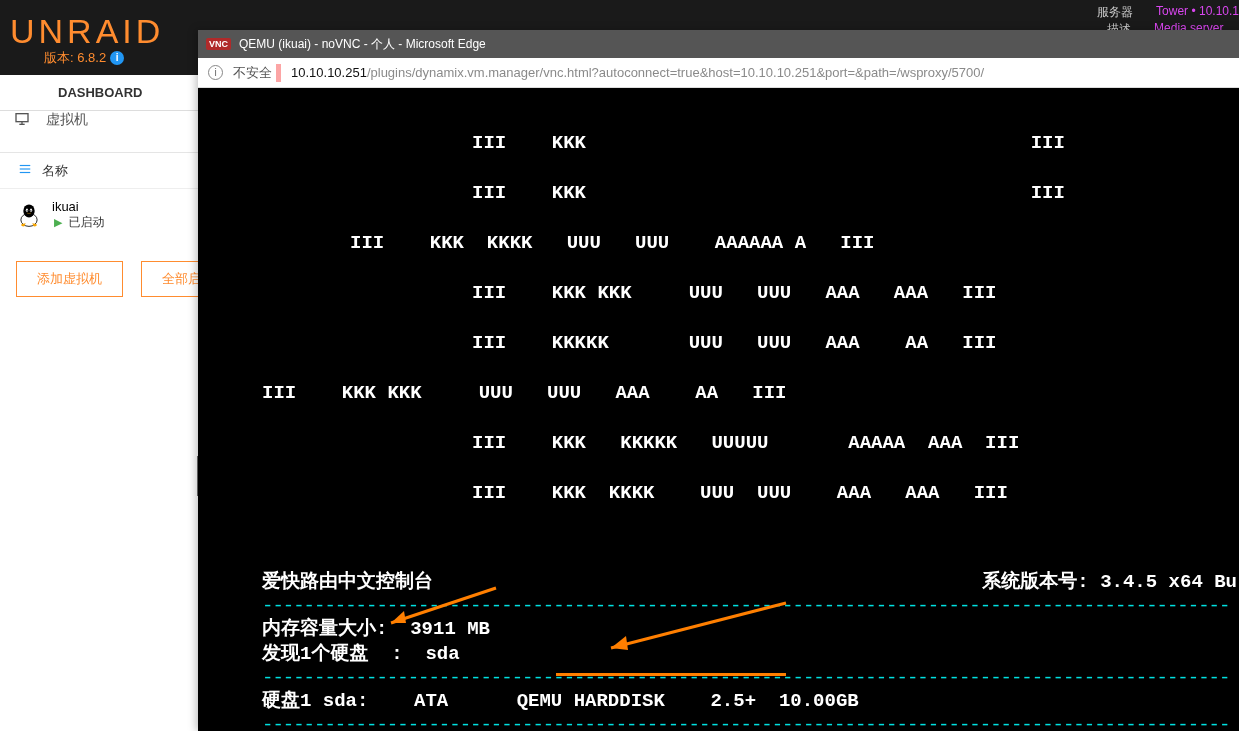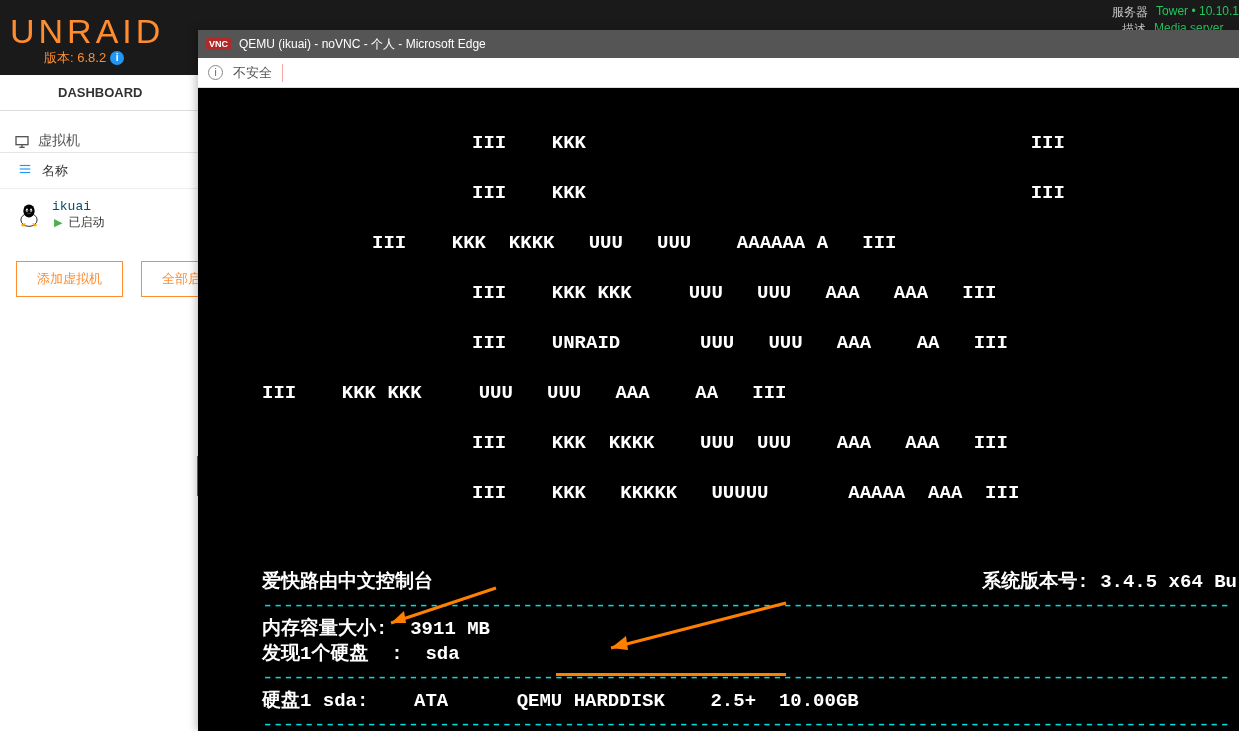--- a/index.html
+++ b/index.html
@@ -38,23 +38,23 @@
   .info-icon {
     display:inline-block;
     width:14px;height:14px;border-radius:50%;
     background:#2196f3;color:#fff;font-size:10px;
     line-height:14px;text-align:center;font-weight:bold;
   }
   .server-block {
     position:absolute; top:4px; right:0;
     color:#fff; font-size:12px; text-align:left;
   }
-  .server-block .row { display:flex; gap:8px;}
+  .server-block .row { display:flex; gap:23px;}
   .server-block .lbl { color:#ccc; min-width:34px; text-align:right;}
-  .server-block .val { color:#22c55e;text-align:right;}
+  .server-block .val { color:#d946ef;text-align:right;}
 
   .nav-tabs {
     height: 36px;
     border-bottom: 1px solid #ddd;
     display: flex;
     align-items: center;
     gap: 22px;
     padding: 0 12px;
     font-size: 13px;
     font-weight: bold;
@@ -63,21 +63,21 @@
   .nav-tabs span { cursor:pointer;padding-left:46px; }
 
   .sub-tabs {
     height: 42px;
     border-bottom: 1px solid #e5e5e5;
     display:flex; align-items:center;
     padding: 0 14px;
     font-size:14px; color:#555;
   }
   .sub-tabs .sub {
-    display:flex; align-items:flex-end; gap:8px;
+    display:flex; align-items:flex-start; gap:16px;
     border-bottom: 2px solid transparent;
     height:100%;
   }
   .sub-tabs .sub svg { width:16px;height:16px; }
 
   .list-header {
     height: 36px; border-bottom:1px solid #eee;
     display:flex; align-items:center; gap:10px;
     padding: 0 18px; font-size:13px; color:#333;
   }
@@ -138,21 +138,21 @@
     background:#fff; border-bottom:1px solid #ddd;
     display:flex; align-items:center; padding:0 10px;
     font-size:13px; font-family: Arial, sans-serif;
     gap:10px;
   }
   .sec-icon {
     width:15px;height:15px;border:1px solid #888;border-radius:50%;
     display:inline-flex;align-items:center;justify-content:center;
     font-size:10px;color:#666;
   }
-  .url-unsafe { color:#555; border-right:1px solid #fca5a5; padding-right:10px;}
+  .url-unsafe { color:#555; border-right:5px solid #fca5a5; padding-right:4px;}
   .url-host { color:#111; }
   .url-path { color:#8a8a8a; }
 
   .vnc-area {
     flex:1; background:#000; position:relative;
     overflow:hidden;
     font-family: "Courier New", monospace;
     color:#fff;
   }
   .vnc-inner {
@@ -240,21 +240,21 @@
         <ellipse cx="13.5" cy="10" rx="1.4" ry="2" fill="#fff"></ellipse>
         <ellipse cx="18.5" cy="10" rx="1.4" ry="2" fill="#fff"></ellipse>
         <ellipse cx="13.7" cy="10.4" rx=".6" ry=".9" fill="#000"></ellipse>
         <ellipse cx="18.3" cy="10.4" rx=".6" ry=".9" fill="#000"></ellipse>
         <path d="M13 13 Q16 16 19 13 Q16 15 13 13" fill="#f7a500"></path>
         <path d="M7 27 Q5 30 10 30 L12 26 Z" fill="#f7a500"></path>
         <path d="M25 27 Q27 30 22 30 L20 26 Z" fill="#f7a500"></path>
       </svg>
   </span>
   <div>
-    <div style="color:#0c4a6e;font-family:Liberation Mono, monospace;">ikuai</div>
+    <div style="color:#000000;">ikuai</div>
     <div class="vm-sub">
       <span class="play-tri">▶</span>
       <span>已启动</span>
     </div>
   </div>
 </div>
 
 <div class="action-row">
   <button class="btn-outline">添加虚拟机</button>
   <button class="btn-outline">全部启动</button>
@@ -263,34 +263,37 @@
 <div class="side-pull">▸</div>
 
 <div class="edge-window">
   <div class="edge-title">
     <span class="vnc-badge">VNC</span>
     <span>QEMU (ikuai) - noVNC - 个人 - Microsoft Edge</span>
   </div>
   <div class="edge-url">
     <span class="sec-icon">i</span>
     <span class="url-unsafe">不安全</span>
+    <span>
+      <span class="url-host">10.10.10.251</span><span class="url-path">/plugins/dynamix.vm.manager/vnc.html?autoconnect=true&amp;host=10.10.10.251&amp;port=&amp;path=/wsproxy/5700/</span>
+    </span>
   </div>
 
   <div class="vnc-area">
     <div class="vnc-inner">
 
       <div class="term ascii-block">
 <span style="margin-left:210px;display:block">III    KKK                                       III</span>
 <span style="margin-left:210px;display:block">III    KKK                                       III</span>
-<span style="margin-left:110px;display:block">III    KKK  KKKK   UUU   UUU    AAAAAA A   III</span>
+<span style="margin-left:88px;display:block">III    KKK  KKKK   UUU   UUU    AAAAAA A   III</span>
 <span style="margin-left:210px;display:block">III    KKK KKK     UUU   UUU   AAA   AAA   III</span>
-<span style="margin-left:210px;display:block">III    UNRAID       UUU   UUU   AAA    AA   III</span>
+<span style="margin-left:210px;display:block">III    KKKKK       UUU   UUU   AAA    AA   III</span>
 <span style="display:block">III    KKK KKK     UUU   UUU   AAA    AA   III</span>
+<span style="margin-left:210px;display:block">III    KKK   KKKKK   UUUUU       AAAAA  AAA  III</span>
 <span style="margin-left:210px;display:block">III    KKK  KKKK    UUU  UUU    AAA   AAA   III</span>
-<span style="margin-left:210px;display:block">III    KKK   KKKKK   UUUUU       AAAAA  AAA  III</span>
       </div>
 
       <div class="term row-flex" style="margin-top:14px;">
         <span>爱快路由中文控制台</span>
         <span style="padding-right:2px;text-align:right;">系统版本号: 3.4.5 x64 Bu</span>
       </div>
       <div class="hr-dash">---------------------------------------------------------------------------------------------</div>
 
       <div class="term">内存容量大小:  3911 MB</div>
       <div class="term">发现1个硬盘  :  sda</div>

